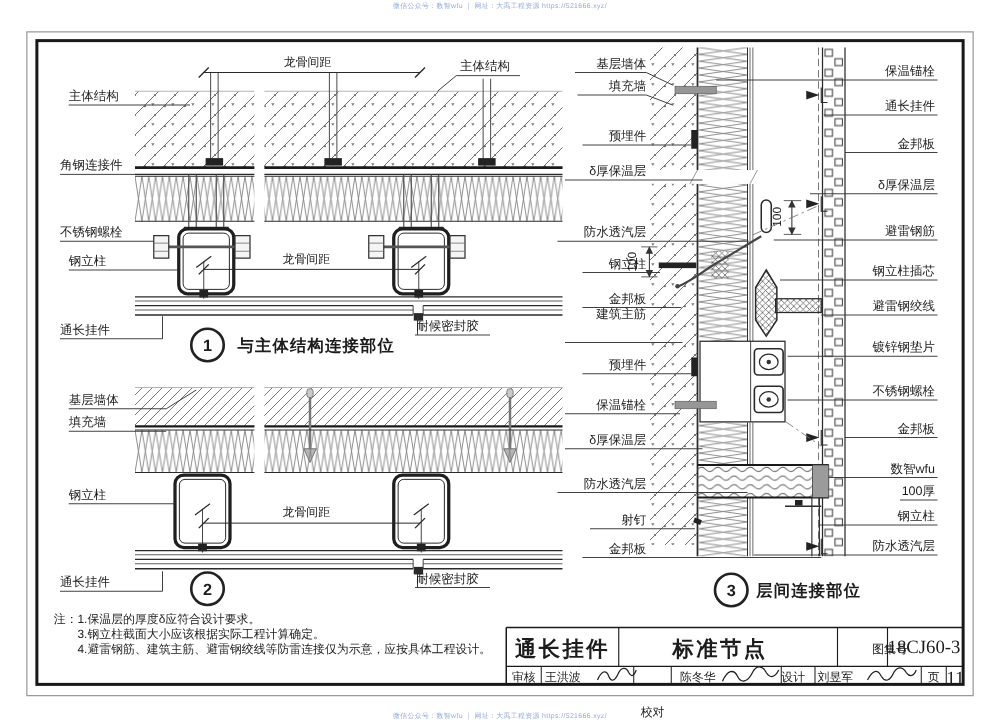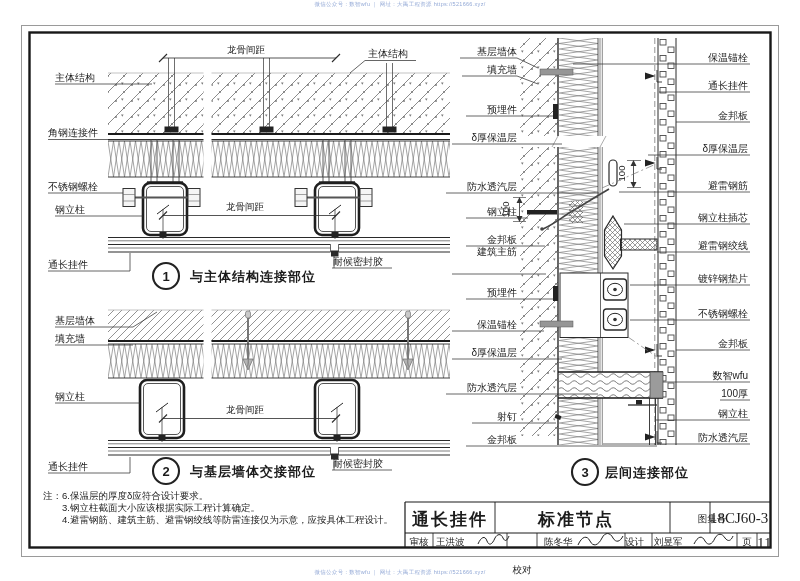--- a/index.html
+++ b/index.html
@@ -371,21 +371,20 @@
   <span class="num" style="left:153px;top:269px">1</span>
   <span class="cap" style="left:190px;top:268px">与主体结构连接部位</span>
 
   <span class="lbl" style="left:55px;top:315px">基层墙体</span>
   <span class="lbl" style="left:55px;top:333px">填充墙</span>
   <span class="lbl" style="left:55px;top:391px">钢立柱</span>
   <span class="lbl" style="left:48px;top:461px">通长挂件</span>
   <span class="lbl" style="left:333px;top:458px">耐候密封胶</span>
   <span class="dim" style="left:226px;top:404px;position:absolute">龙骨间距</span>
   <span class="num" style="left:153px;top:464px">2</span>
-  <span class="cap" style="left:190px;top:463px">与基层墙体交接部位</span>
 
   <span class="lbl ra" style="right:283px;top:46px">基层墙体</span>
   <span class="lbl ra" style="right:283px;top:64px">填充墙</span>
   <span class="lbl ra" style="right:283px;top:104px">预埋件</span>
   <span class="lbl ra" style="right:283px;top:132px">δ厚保温层</span>
   <span class="lbl ra" style="right:283px;top:181px">防水透汽层</span>
   <span class="lbl ra" style="right:283px;top:206px">钢立柱</span>
   <span class="lbl ra" style="right:283px;top:234px">金邦板</span>
   <span class="lbl ra" style="right:283px;top:246px">建筑主筋</span>
   <span class="lbl ra" style="right:283px;top:287px">预埋件</span>
@@ -412,21 +411,21 @@
 
   <span class="dim rot" style="left:498px;top:204px;position:absolute">100</span>
   <span class="dim rot" style="left:614px;top:168px;position:absolute">100</span>
 
   <span class="num" style="left:572px;top:465px">3</span>
   <span class="cap" style="left:605px;top:464px">层间连接部位</span>
 
   <div class="notes">
     <span class="pfx">注：</span>
     <div>
-      <span class="nl">6.保温层的厚度δ应符合设计要求。</span>
+      <span class="nl">1.保温层的厚度δ应符合设计要求。</span>
       <span class="nl">3.钢立柱截面大小应该根据实际工程计算确定。</span>
       <span class="nl">4.避雷钢筋、建筑主筋、避雷钢绞线等防雷连接仅为示意，应按具体工程设计。</span>
     </div>
   </div>
 
   <span class="tb c big" style="left:405px;top:508px;width:90px">通长挂件</span>
   <span class="tb c big" style="left:495px;top:508px;width:162px">标准节点</span>
   <span class="tb c sm" style="left:690px;top:513px;width:44px">图集号</span>
   <span class="tb c ser" style="left:710px;top:510px;width:51px;font-size:15px">18CJ60-3</span>
   <span class="tb c sm" style="left:405px;top:536px;width:28px">审核</span>

